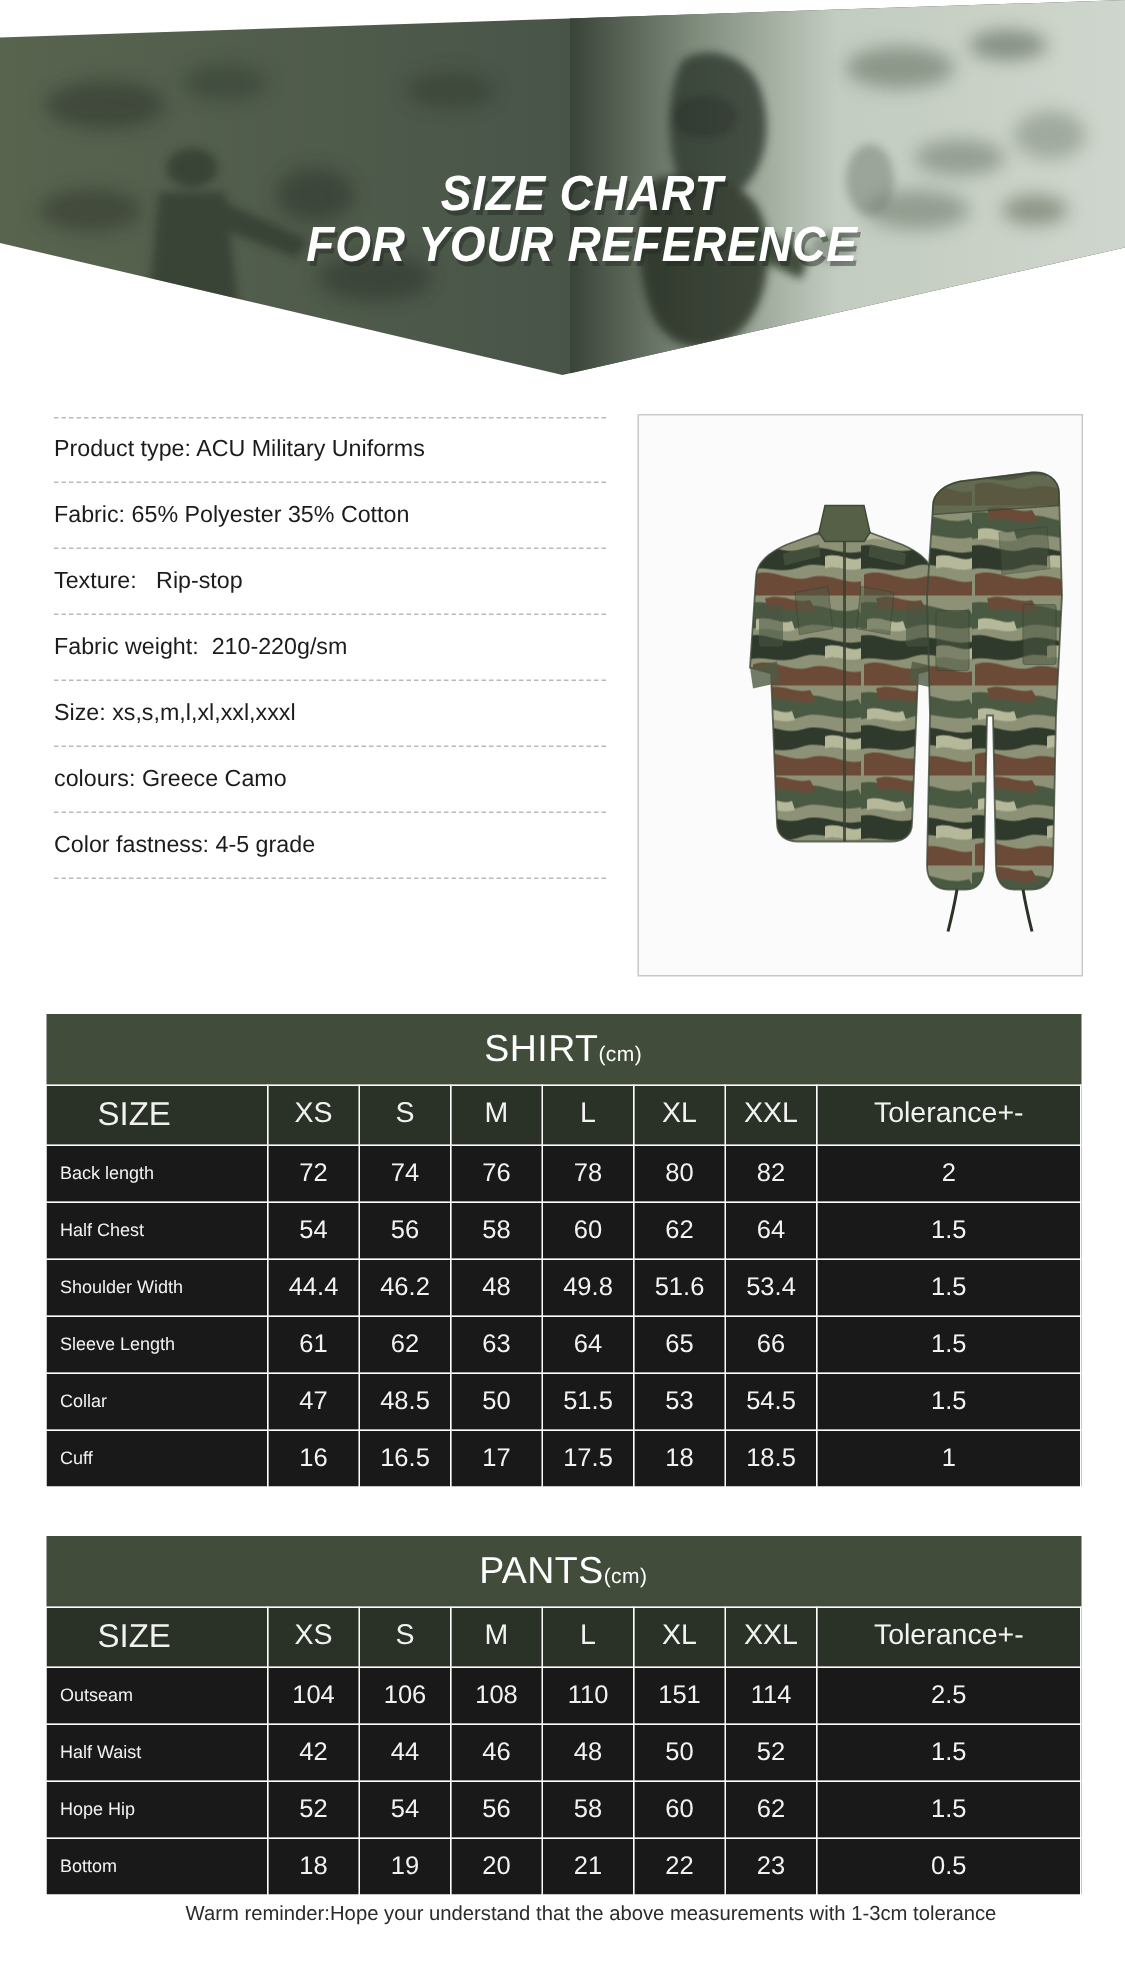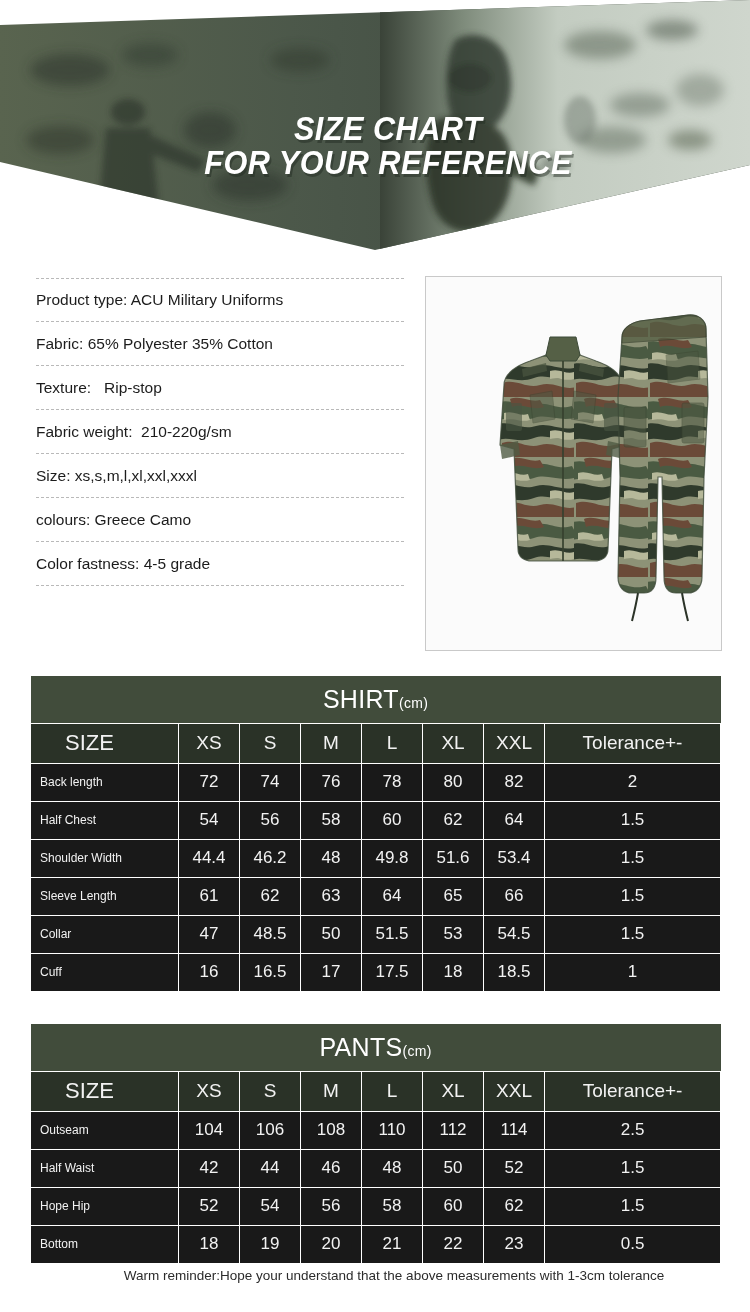--- a/index.html
+++ b/index.html
@@ -394,21 +394,21 @@
         <td>XL</td>
         <td>XXL</td>
         <td>Tolerance+-</td>
       </tr>
       <tr class="data-row">
         <td class="rowhead">Outseam</td>
         <td>104</td>
         <td>106</td>
         <td>108</td>
         <td>110</td>
-        <td>112</td>
+        <td>151</td>
         <td>114</td>
         <td>2.5</td>
       </tr>
       <tr class="data-row">
         <td class="rowhead">Half Waist</td>
         <td>42</td>
         <td>44</td>
         <td>46</td>
         <td>48</td>
         <td>50</td>

